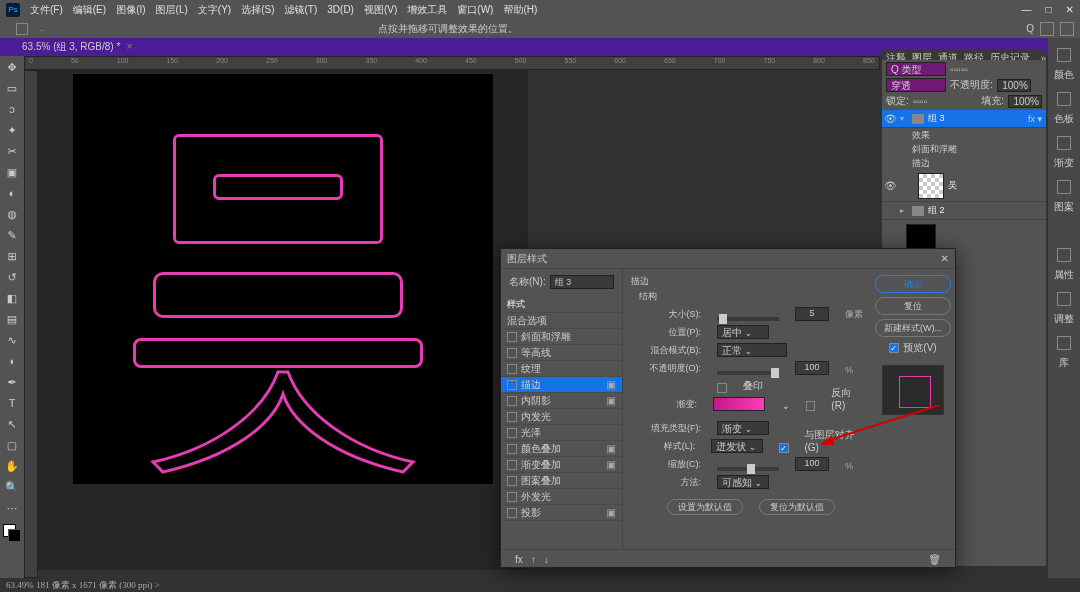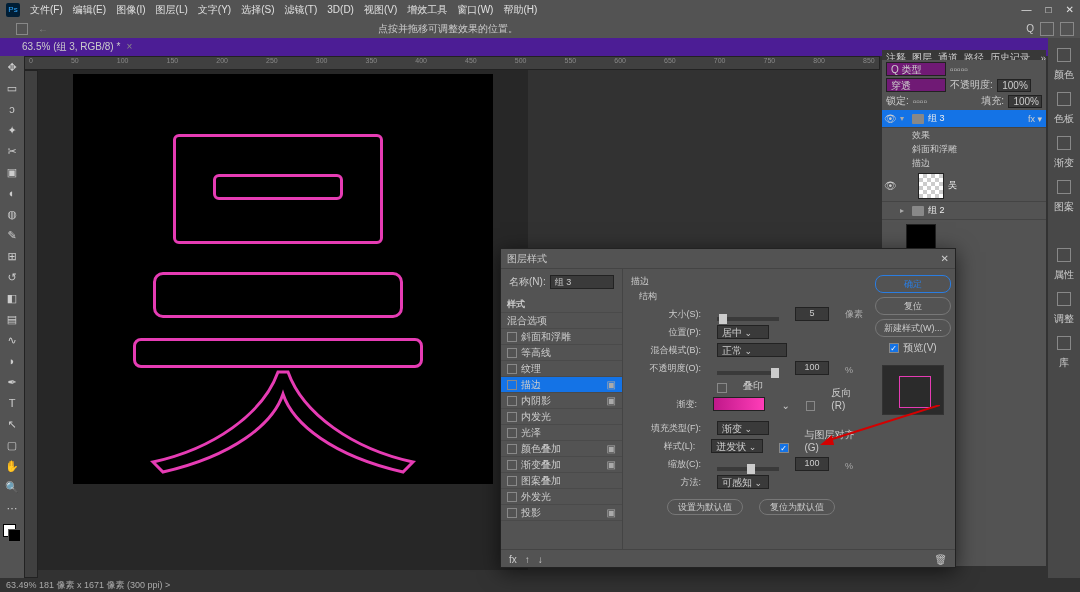--- a/index.html
+++ b/index.html
@@ -40,21 +40,21 @@
 .layers{padding:0;}
 .layer{display:flex;align-items:center;height:18px;border-bottom:1px solid #444;padding-left:2px;gap:4px;}
 .layer.sel{background:#1473e6;}
 .eye{width:12px;text-align:center;color:#ccc;font-size:10px;}
 .fold{width:8px;color:#aaa;font-size:8px;}
 .fico{width:12px;height:10px;background:#888;border-radius:1px;}
 .lname{font-size:9px;color:#eee;}
 .sub{padding-left:30px;font-size:9px;color:#ccc;height:14px;display:flex;align-items:center;}
 .thumb{width:26px;height:26px;background:repeating-conic-gradient(#ccc 0 25%,#fff 0 50%) 0 0/8px 8px;border:1px solid #222;}
 .blackthumb{width:30px;height:30px;background:#000;border:1px solid #222;margin-left:24px;margin-top:4px;}
-.status{position:absolute;left:0;bottom:0;height:14px;right:0;background:#323232;color:#aaa;font-size:9px;padding-left:6px;display:flex;align-items:center;}
+.status{position:absolute;left:0;bottom:0;height:14px;right:0;background:#323232;color:#aaa;font-size:9px;padding-left:6px;display:flex;align-items:center;font-family:Liberation Serif, serif;}
 
 .dlg{position:absolute;left:500px;top:248px;width:456px;height:320px;background:#535353;border:1px solid #222;box-shadow:0 4px 20px rgba(0,0,0,.6);}
 .dlg-title{height:20px;background:#535353;border-bottom:1px solid #444;display:flex;align-items:center;padding:0 6px;}
 .dlg-title .x{margin-left:auto;color:#ccc;cursor:pointer;}
 .dlg-body{display:flex;height:280px;}
 .col1{width:122px;border-right:1px solid #444;padding:4px 0;}
 .c1-name{padding:2px 8px;display:flex;gap:4px;align-items:flex-start;}
 .c1-name .inp{background:#3a3a3a;height:14px;flex:1;border:1px solid #222;padding-left:4px;font-size:9px;}
 .c1-list{margin-top:6px;}
 .c1-item{height:16px;display:flex;align-items:center;padding:0 6px;font-size:9px;color:#ccc;border-bottom:1px solid #4a4a4a;position:relative;}
@@ -79,21 +79,21 @@
 .angle{width:16px;height:16px;border:1px solid #888;border-radius:50%;position:relative;}
 .angle::after{content:"";position:absolute;left:50%;top:0;width:1px;height:8px;background:#ccc;}
 .btnrow{display:flex;gap:16px;margin-top:10px;justify-content:center;}
 .dbtn{height:16px;border:1px solid #777;border-radius:8px;padding:0 10px;font-size:9px;display:flex;align-items:center;background:#535353;}
 .col3{width:84px;padding:6px 4px;display:flex;flex-direction:column;gap:4px;align-items:stretch;}
 .btn3{height:18px;border:1px solid #777;border-radius:10px;font-size:9px;display:flex;align-items:center;justify-content:center;background:#535353;}
 .btn3.primary{border-color:#2a7de1;color:#2a7de1;border-radius:8px;}
 .prev{width:62px;height:50px;border:1px solid #333;margin:6px auto;background:#2b2b2b;position:relative;}
 .prev::after{content:"";position:absolute;left:16px;top:10px;width:30px;height:30px;border:1px solid #e63cb4;}
 .chkrow{display:flex;align-items:center;gap:4px;justify-content:center;}
-.dlg-foot{height:20px;border-top:1px solid #444;display:flex;align-items:center;padding:0 8px;gap:8px;}
+.dlg-foot{height:20px;border-top:1px solid #444;display:flex;align-items:center;padding:0 14px;gap:8px;}
 .arrow{position:absolute;left:820px;top:405px;width:120px;height:40px;pointer-events:none;}
 </style>
 </head>
 <body>
 
 <div class="menubar">
   <div class="logo">Ps</div>
   <span>文件(F)</span>
   <span>编辑(E)</span>
   <span>图像(I)</span>

